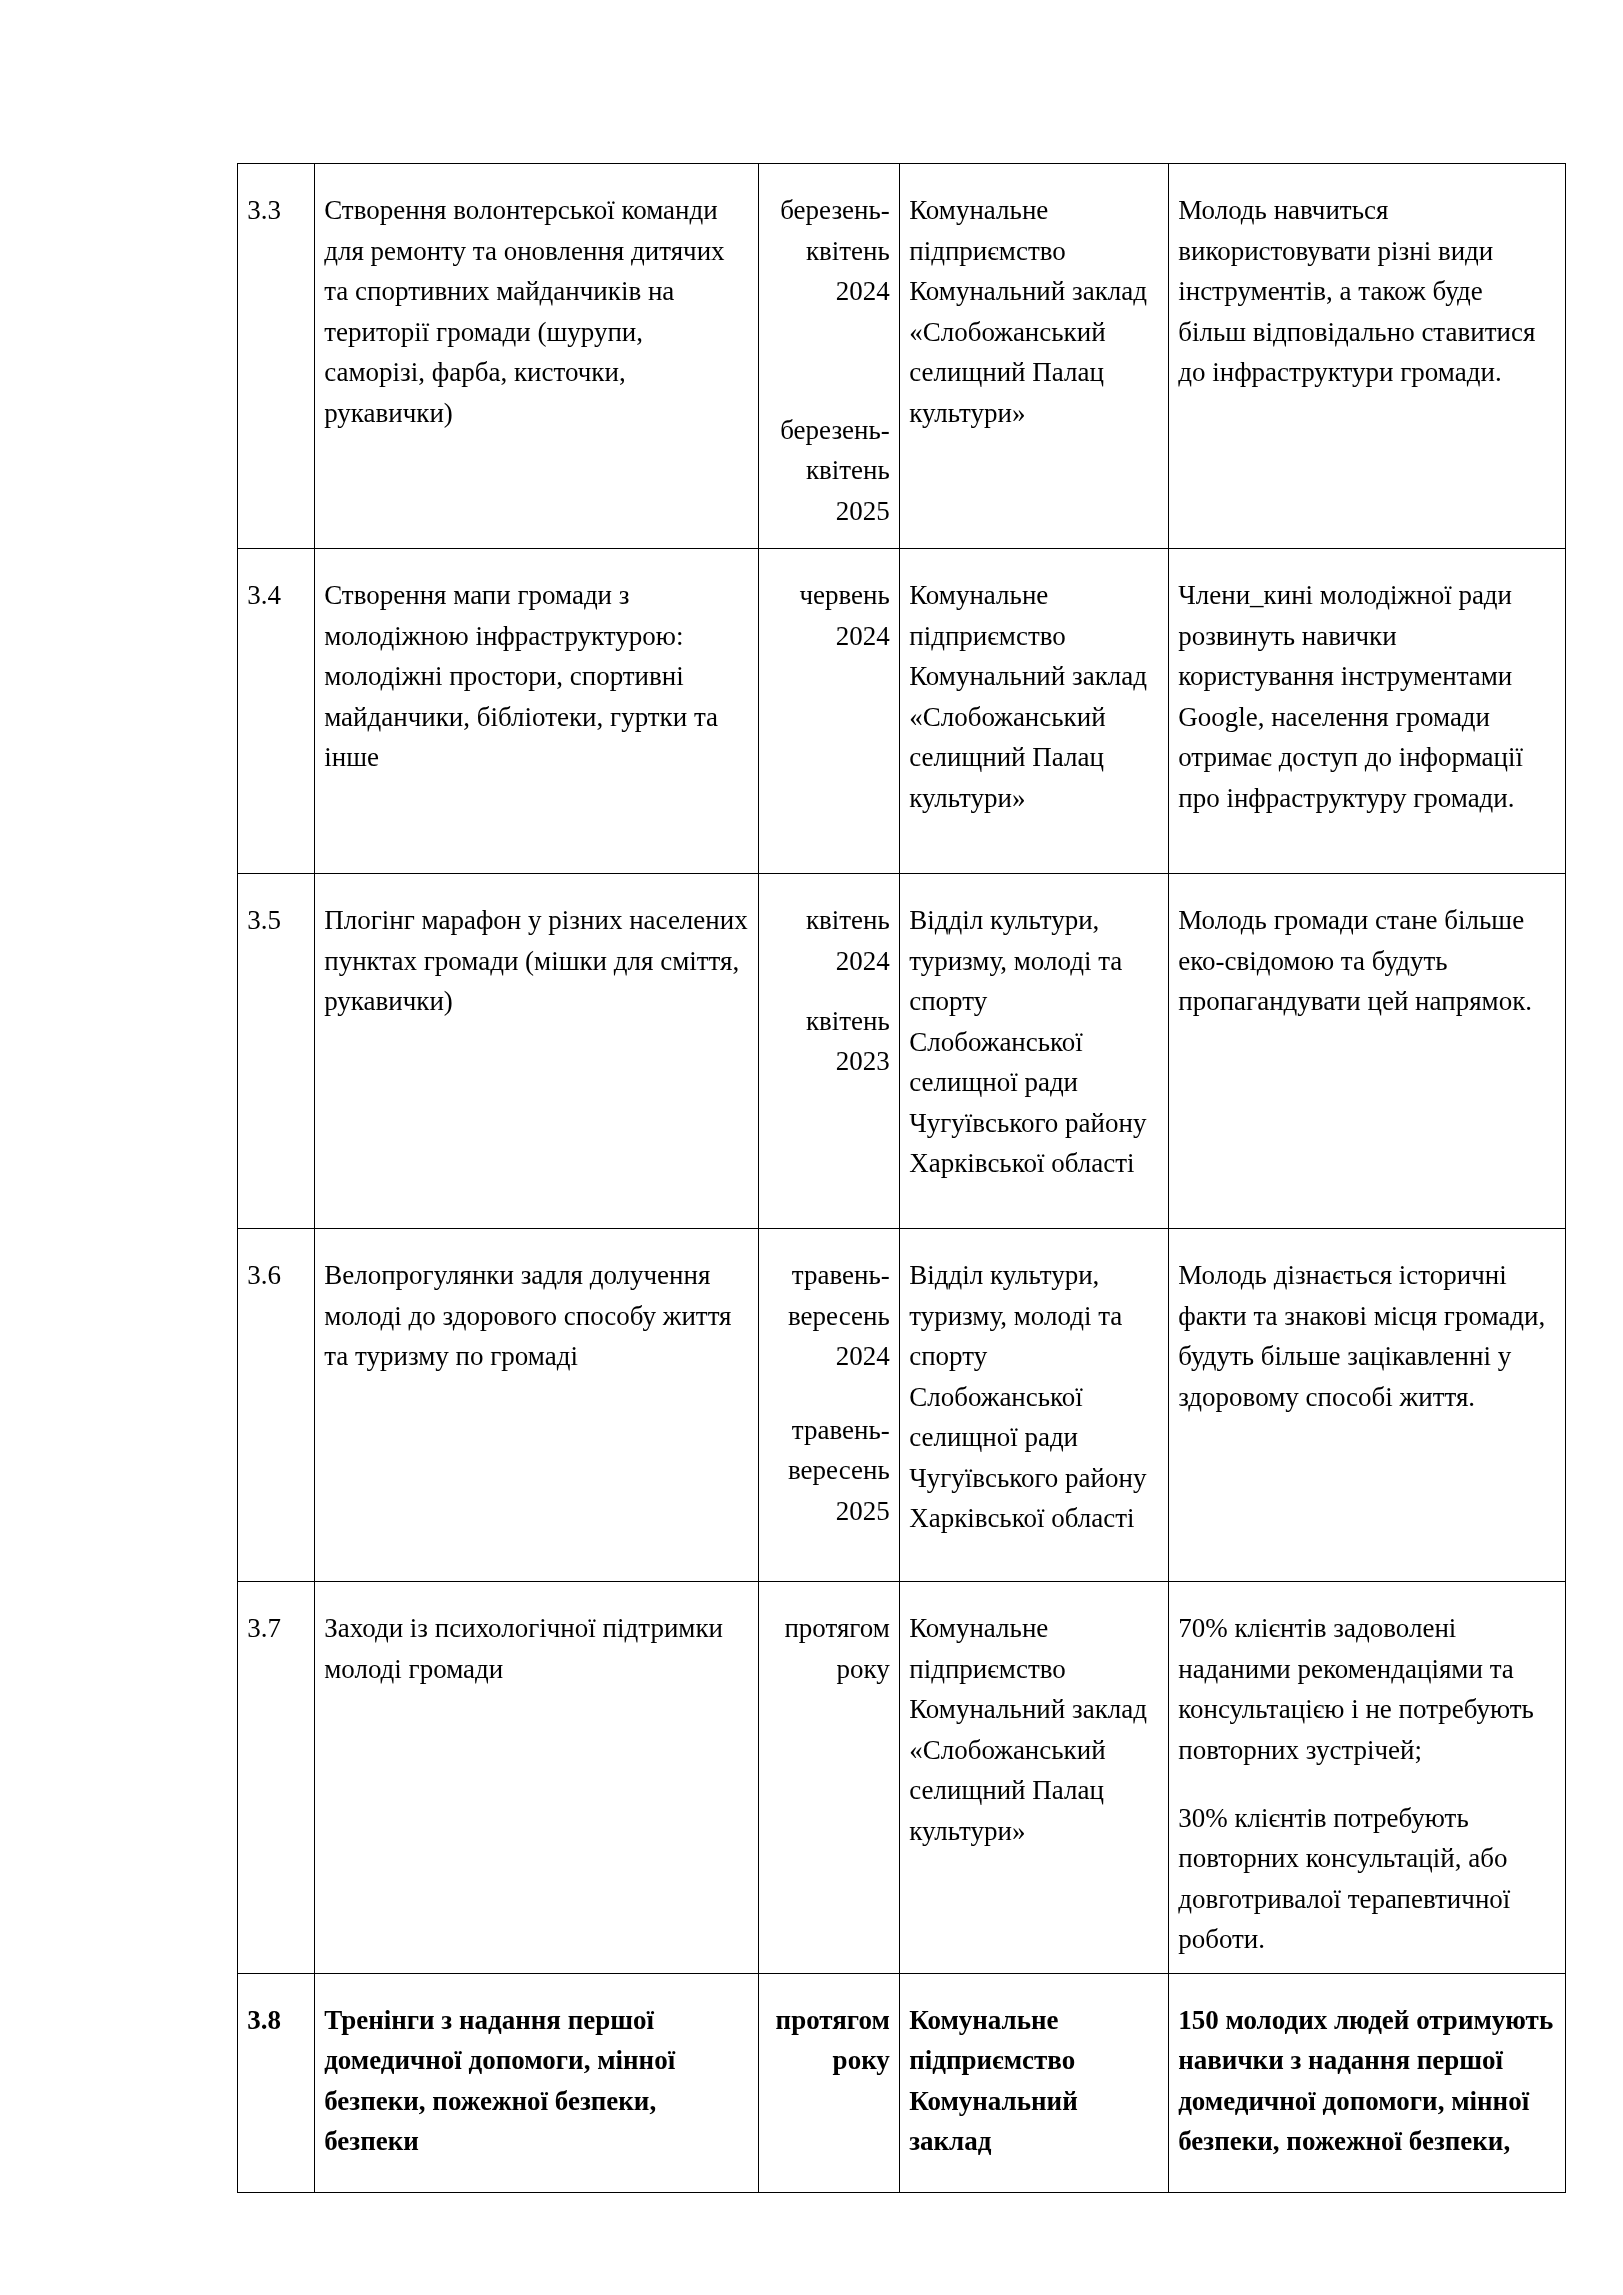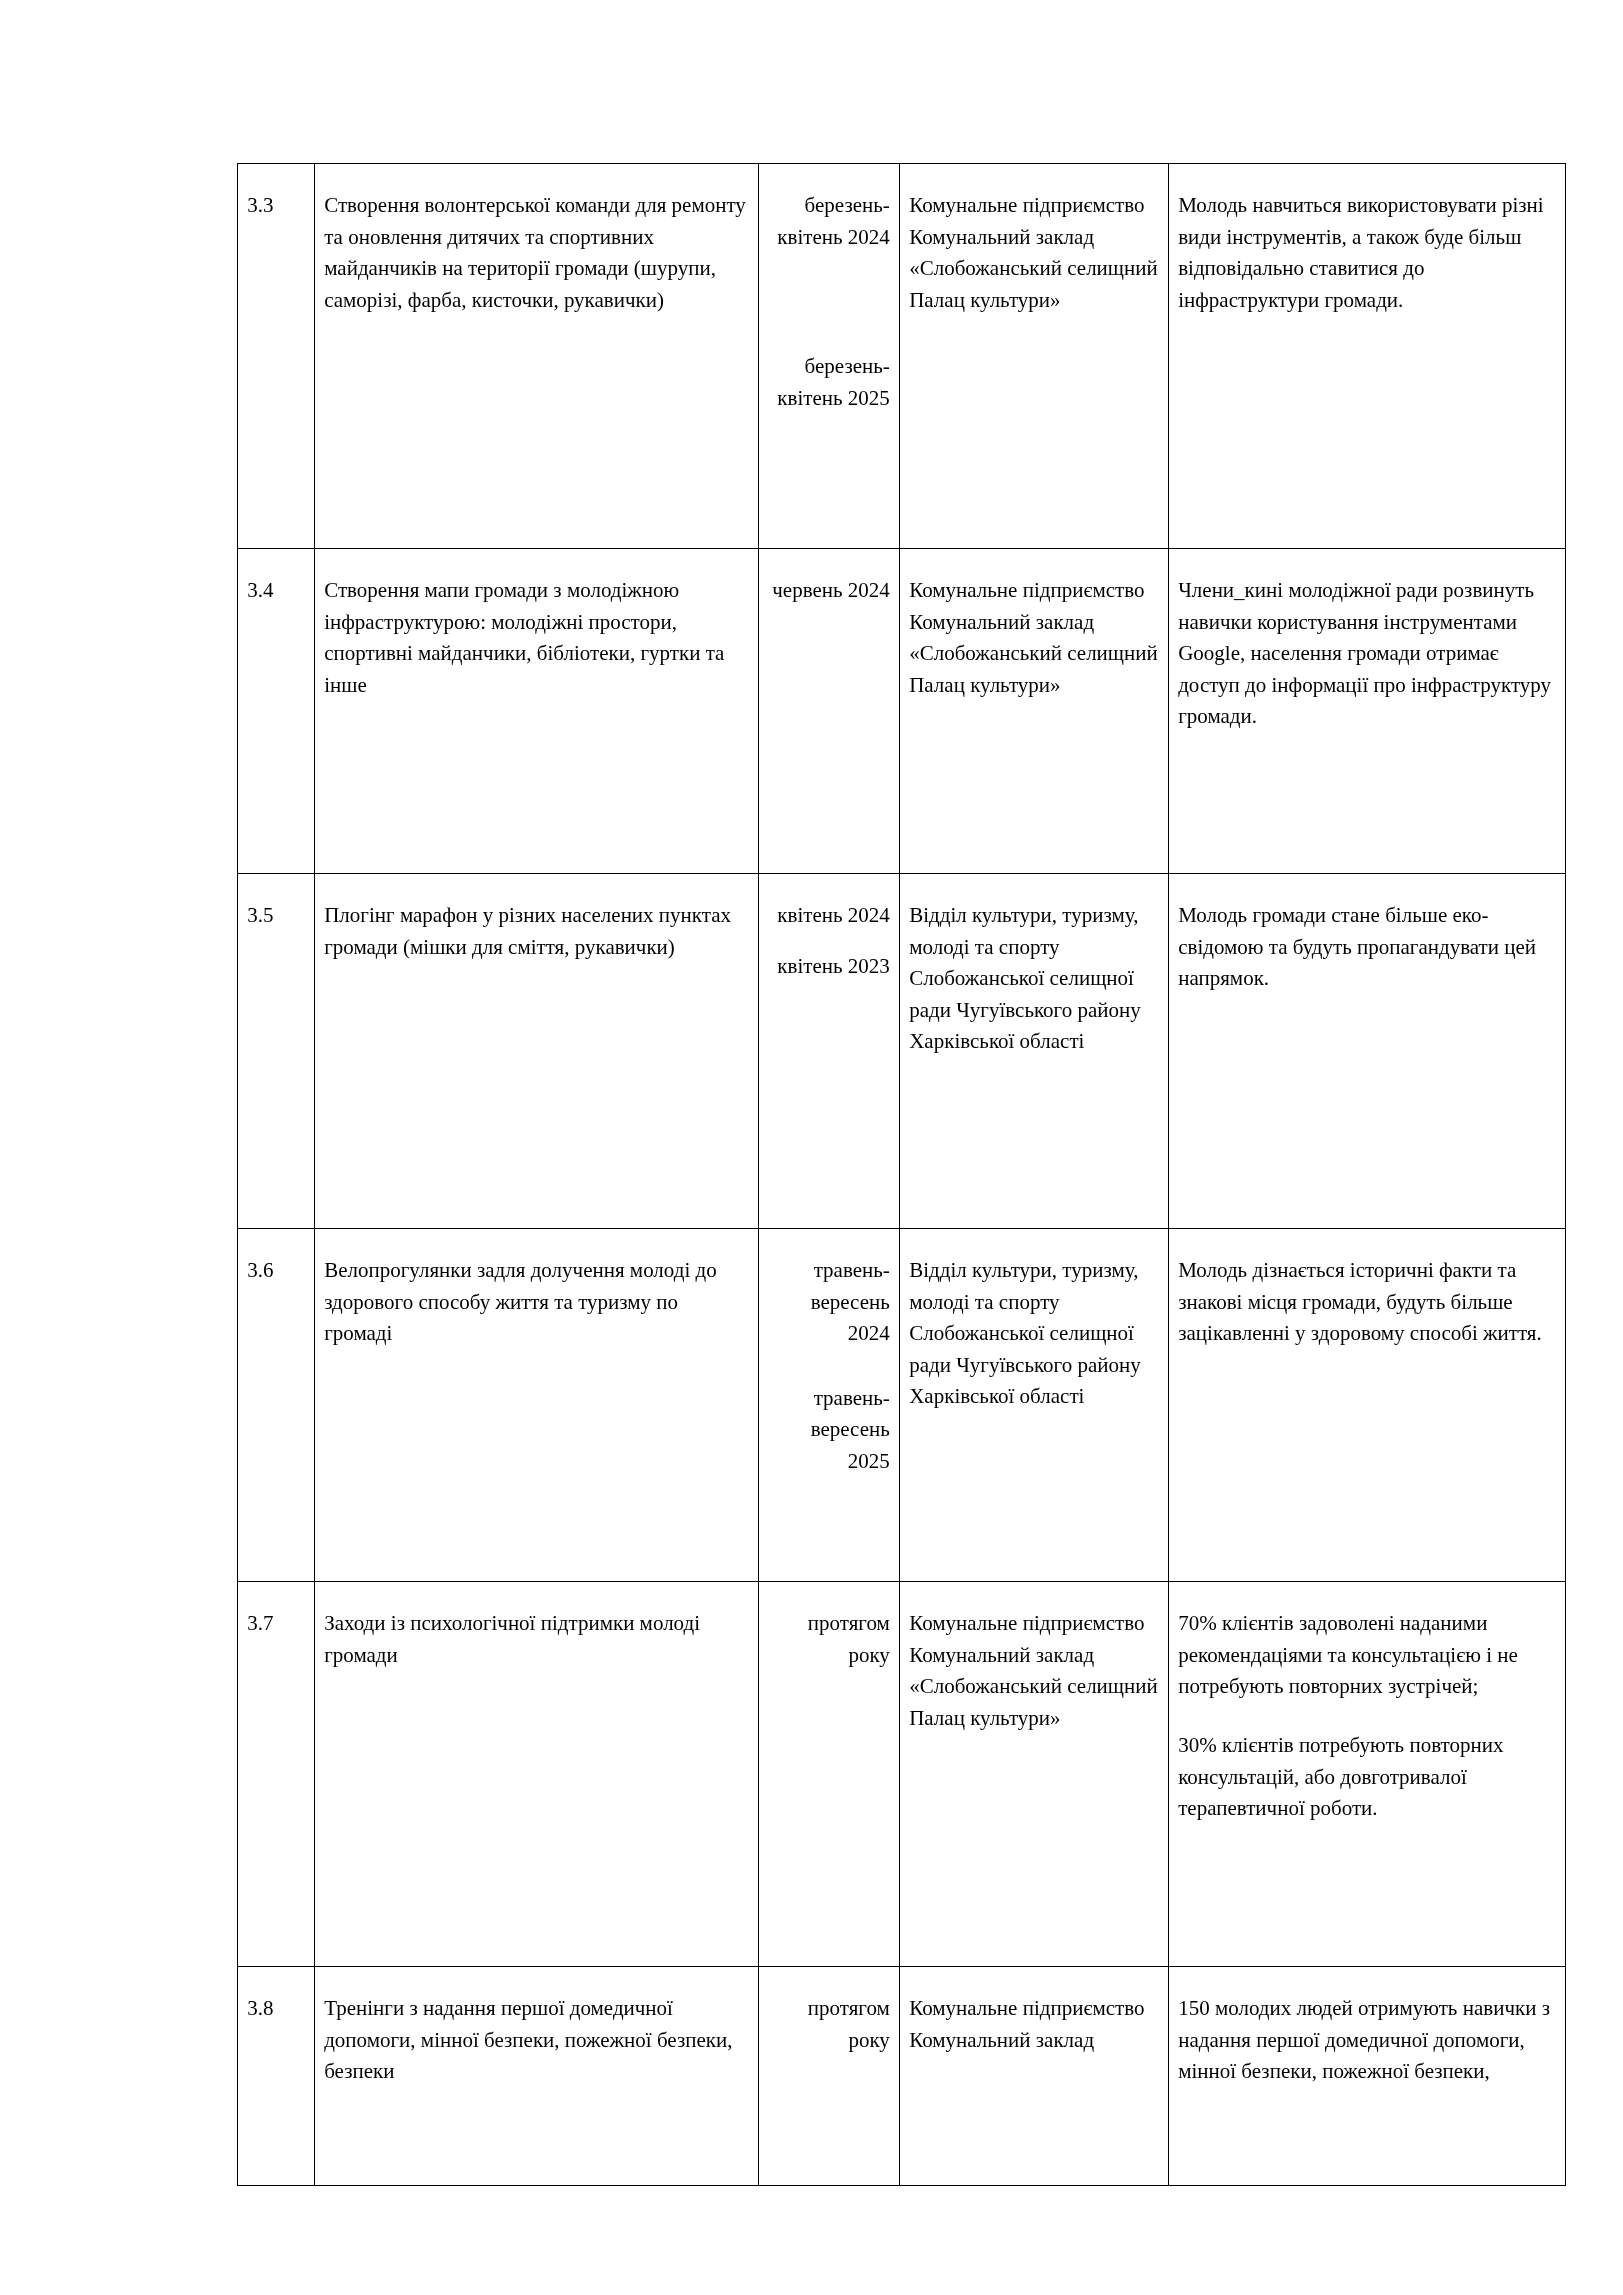--- a/index.html
+++ b/index.html
@@ -21,21 +21,21 @@
     height: 2295px;
     background: #ffffff;
   }
   table.plan {
     position: absolute;
     left: 237px;
     top: 163px;
     width: 1327px;
     border-collapse: collapse;
     table-layout: fixed;
-    font-size: 21px;
+    font-size: 27px;
     line-height: 1.5;
     padding-left: 8px;
   }
   table.plan td {
     border: 1.3px solid #000000;
     vertical-align: top;
     padding: 26px 9.2px 13px 9.2px;
     overflow: hidden;
   }
   col.c-num      { width: 77px; }
@@ -157,21 +157,21 @@
         </td>
         <td class="org">
             <p>Комунальне підприємство Комунальний заклад «Слобожанський селищний Палац культури»</p>
           </td>
         <td class="result">
           <p class="result-para">70% клієнтів задоволені наданими рекомендаціями та консультацією і не потребують повторних зустрічей;</p>
           <p class="result-para">30% клієнтів потребують повторних консультацій, або довготривалої терапевтичної роботи.</p>
         </td>
       </tr>
 
-      <tr style="height:219px;">
+      <tr style="height:219px;font-weight:bold;">
         <td class="num">
             <p>3.8</p>
           </td>
         <td class="activity">
             <p>Тренінги з надання першої домедичної допомоги, мінної безпеки, пожежної безпеки, безпеки</p>
           </td>
         <td class="dates">
           <p class="date-entry">протягом року</p>
         </td>
         <td class="org">

